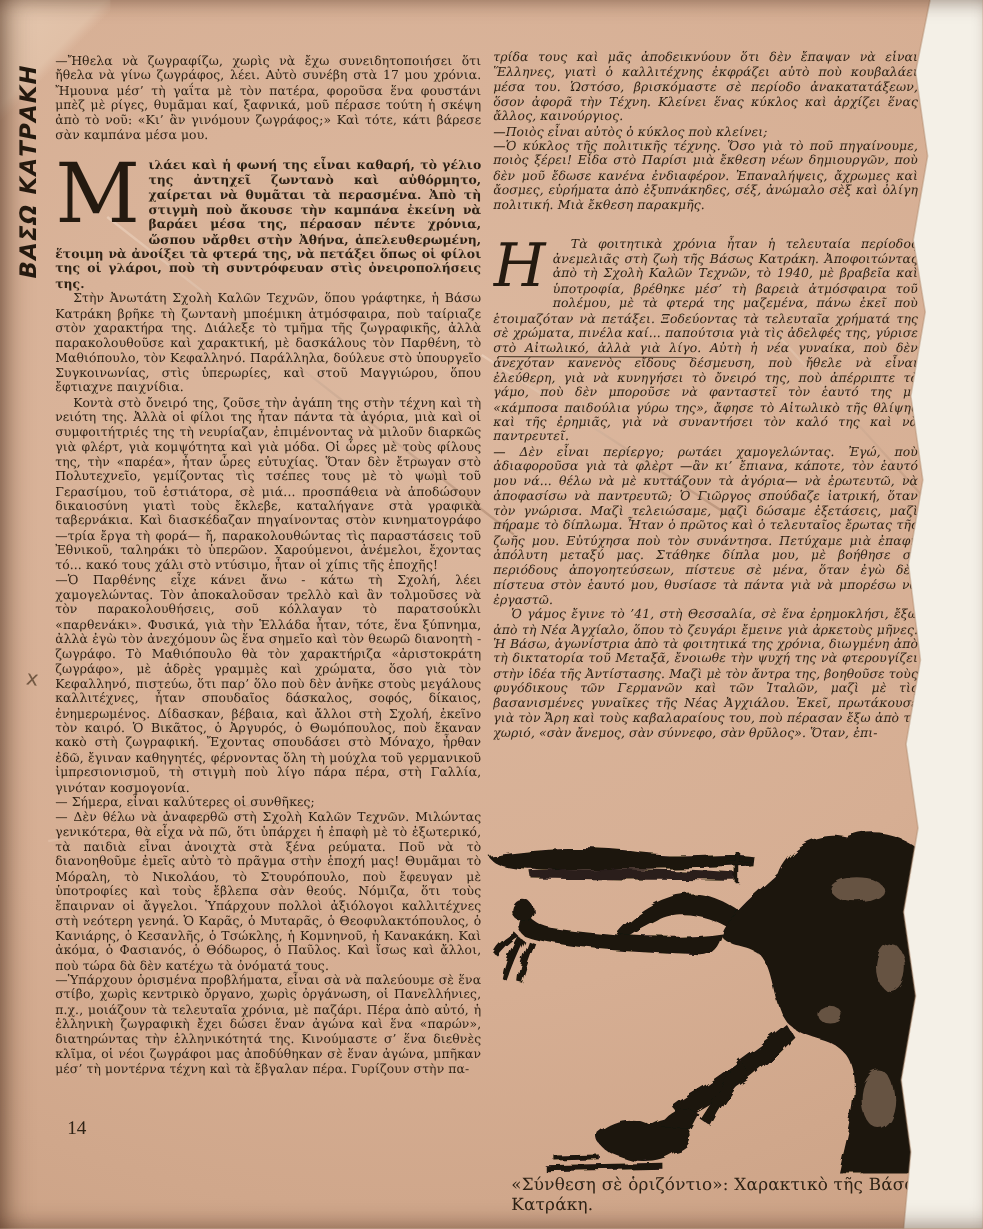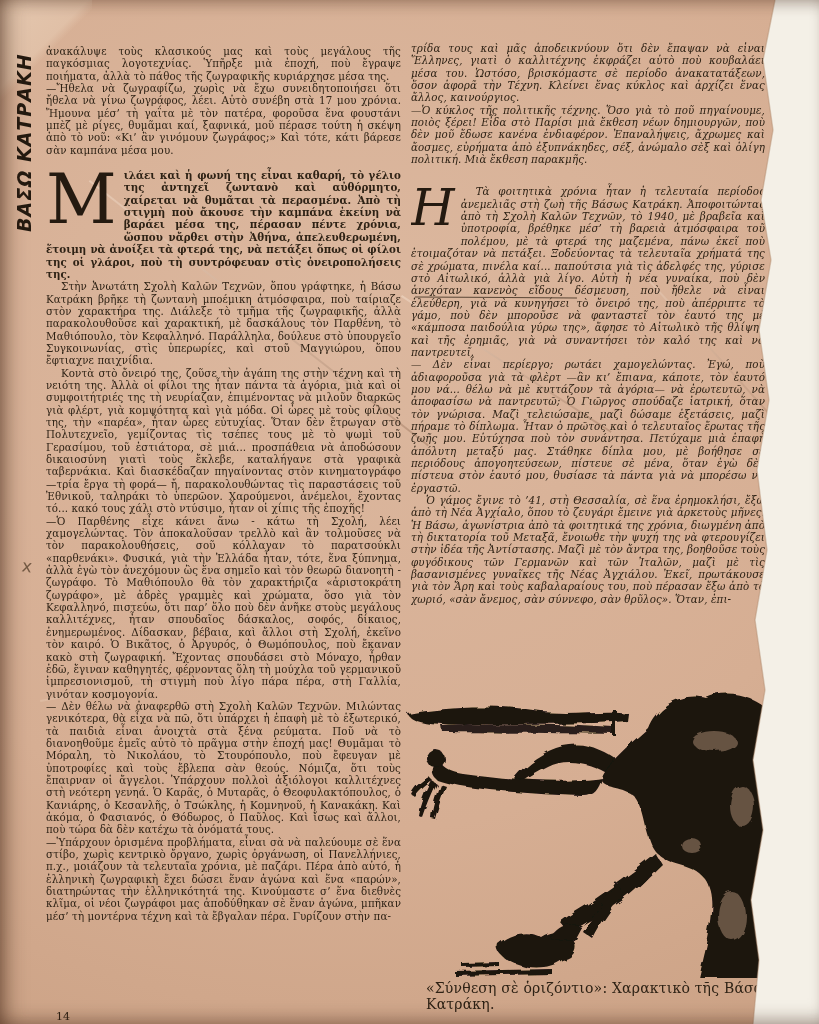--- a/index.html
+++ b/index.html
@@ -29,22 +29,22 @@
   p.cont{text-indent:0;}
   p.lead{font-weight:bold;letter-spacing:.05px;}
   .col-left p.lead{margin-top:13px;}
   .col-right p.lead{margin-top:20px;}
   .dropcap{float:left;font-weight:400;color:#241a10;
         font-size:69px;line-height:56px;height:72px;margin:2px 7px 0 0;}
   .dropcap-h{font-size:50px;line-height:42px;height:50px;margin:2px 6px 0 0;}
   .engraving{position:absolute;left:402px;top:686px;z-index:4;}
   .caption{position:absolute;left:426px;top:980px;width:372px;z-index:5;
         font-size:14px;color:#2e2215;letter-spacing:.2px;}
-  .pagenum{position:absolute;left:56px;top:1010px;z-index:5;
-        font-size:11px;color:#2e2215;}
+  .pagenum{position:absolute;left:56px;top:932px;z-index:5;
+        font-size:16px;color:#2e2215;font-family:Liberation Serif, serif;}
   .mark-x{position:absolute;left:22px;top:556px;z-index:5;font-size:17px;color:#5c4530;
         transform:rotate(8deg);opacity:.8;font-family:"DejaVu Sans", sans-serif;}
   .underline-mark{position:absolute;left:415px;top:297px;width:162px;height:1px;
         background:#3a2b1c;z-index:5;opacity:.8;transform:rotate(.3deg);}
   .crease{position:absolute;z-index:2;pointer-events:none;
         background:linear-gradient(90deg, rgba(255,240,225,.35), rgba(110,70,45,.28));
         height:1.5px;}
   .crease-1{left:90px;top:180px;width:430px;transform:rotate(38deg);transform-origin:0 0;}
   .crease-2{left:402px;top:295px;width:250px;transform:rotate(33deg);transform-origin:0 0;}
   .crease-3{left:650px;top:280px;width:190px;transform:rotate(48deg);transform-origin:0 0;opacity:.7;}
@@ -59,32 +59,33 @@
   <div class="fold"></div>
 
   <div class="crease crease-1"></div>
   <div class="crease crease-2"></div>
   <div class="crease crease-3"></div>
   <div class="crease crease-4"></div>
 
   <div class="vtitle">ΒΑΣΩ ΚΑΤΡΑΚΗ</div>
 
   <div class="col col-left">
-    <p class="cont"><span>ἀνακάλυψε τοὺς κλασικούς μας καὶ τοὺς μεγάλους τῆς παγκόσμιας λογοτεχνίας. Ὑπῆρξε μιὰ ἐποχή, ποὺ ἔγραψε ποιήματα, ἀλλὰ τὸ πάθος τῆς ζωγραφικῆς κυριάρχησε μέσα της.</span></p>
     <p class="dialog"><span>—Ἤθελα νὰ ζωγραφίζω, χωρὶς νὰ ἔχω συνειδητοποιήσει ὅτι ἤθελα νὰ γίνω ζωγράφος, λέει. Αὐτὸ συνέβη στὰ 17 μου χρόνια. Ἤμουνα μέσ’ τὴ γαΐτα μὲ τὸν πατέρα, φοροῦσα ἕνα φουστάνι μπὲζ μὲ ρίγες, θυμᾶμαι καί, ξαφνικά, μοῦ πέρασε τούτη ἡ σκέψη ἀπὸ τὸ νοῦ: «Κι’ ἂν γινόμουν ζωγράφος;» Καὶ τότε, κάτι βάρεσε σὰν καμπάνα μέσα μου.</span></p>
     <p class="lead"><span class="dropcap">Μ</span><span>ιλάει καὶ ἡ φωνή της εἶναι καθαρή, τὸ γέλιο της ἀντηχεῖ ζωντανὸ καὶ αὐθόρμητο, χαίρεται νὰ θυμᾶται τὰ περασμένα. Ἀπὸ τὴ στιγμὴ ποὺ ἄκουσε τὴν καμπάνα ἐκείνη νὰ βαράει μέσα της, πέρασαν πέντε χρόνια, ὥσπου νἄρθει στὴν Ἀθήνα, ἀπελευθερωμένη, ἕτοιμη νὰ ἀνοίξει τὰ φτερά της, νὰ πετάξει ὅπως οἱ φίλοι της οἱ γλάροι, ποὺ τὴ συντρόφευαν στὶς ὀνειροπολήσεις της.</span></p>
     <p class="indent"><span>Στὴν Ἀνωτάτη Σχολὴ Καλῶν Τεχνῶν, ὅπου γράφτηκε, ἡ Βάσω Κατράκη βρῆκε τὴ ζωντανὴ μποέμικη ἀτμόσφαιρα, ποὺ ταίριαζε στὸν χαρακτήρα της. Διάλεξε τὸ τμῆμα τῆς ζωγραφικῆς, ἀλλὰ παρακολουθοῦσε καὶ χαρακτική, μὲ δασκάλους τὸν Παρθένη, τὸ Μαθιόπουλο, τὸν Κεφαλληνό. Παράλληλα, δούλευε στὸ ὑπουργεῖο Συγκοινωνίας, στὶς ὑπερωρίες, καὶ στοῦ Μαγγιώρου, ὅπου ἔφτιαχνε παιχνίδια.</span></p>
     <p class="indent"><span>Κοντὰ στὸ ὄνειρό της, ζοῦσε τὴν ἀγάπη της στὴν τέχνη καὶ τὴ νειότη της. Ἀλλὰ οἱ φίλοι της ἦταν πάντα τὰ ἀγόρια, μιὰ καὶ οἱ συμφοιτήτριές της τὴ νευρίαζαν, ἐπιμένοντας νὰ μιλοῦν διαρκῶς γιὰ φλέρτ, γιὰ κομψότητα καὶ γιὰ μόδα. Οἱ ὧρες μὲ τοὺς φίλους της, τὴν «παρέα», ἦταν ὧρες εὐτυχίας. Ὅταν δὲν ἔτρωγαν στὸ Πολυτεχνεῖο, γεμίζοντας τὶς τσέπες τους μὲ τὸ ψωμὶ τοῦ Γερασίμου, τοῦ ἑστιάτορα, σὲ μιά... προσπάθεια νὰ ἀποδώσουν δικαιοσύνη γιατὶ τοὺς ἔκλεβε, καταλήγανε στὰ γραφικὰ ταβερνάκια. Καὶ διασκέδαζαν πηγαίνοντας στὸν κινηματογράφο —τρία ἔργα τὴ φορά— ἤ, παρακολουθώντας τὶς παραστάσεις τοῦ Ἐθνικοῦ, ταληράκι τὸ ὑπερῶον. Χαρούμενοι, ἀνέμελοι, ἔχοντας τό... κακό τους χάλι στὸ ντύσιμο, ἦταν οἱ χίπις τῆς ἐποχῆς!</span></p>
     <p class="dialog"><span>—Ὁ Παρθένης εἶχε κάνει ἄνω - κάτω τὴ Σχολή, λέει χαμογελώντας. Τὸν ἀποκαλοῦσαν τρελλὸ καὶ ἂν τολμοῦσες νὰ τὸν παρακολουθήσεις, σοῦ κόλλαγαν τὸ παρατσούκλι «παρθενάκι». Φυσικά, γιὰ τὴν Ἑλλάδα ἦταν, τότε, ἕνα ξύπνημα, ἀλλὰ ἐγὼ τὸν ἀνεχόμουν ὣς ἕνα σημεῖο καὶ τὸν θεωρῶ διανοητὴ - ζωγράφο. Τὸ Μαθιόπουλο θὰ τὸν χαρακτήριζα «ἀριστοκράτη ζωγράφο», μὲ ἁδρὲς γραμμὲς καὶ χρώματα, ὅσο γιὰ τὸν Κεφαλληνό, πιστεύω, ὅτι παρ’ ὅλο ποὺ δὲν ἀνῆκε στοὺς μεγάλους καλλιτέχνες, ἦταν σπουδαῖος δάσκαλος, σοφός, δίκαιος, ἐνημερωμένος. Δίδασκαν, βέβαια, καὶ ἄλλοι στὴ Σχολή, ἐκεῖνο τὸν καιρό. Ὁ Βικᾶτος, ὁ Ἀργυρός, ὁ Θωμόπουλος, ποὺ ἔκαναν κακὸ στὴ ζωγραφική. Ἔχοντας σπουδάσει στὸ Μόναχο, ἦρθαν ἐδῶ, ἔγιναν καθηγητές, φέρνοντας ὅλη τὴ μούχλα τοῦ γερμανικοῦ ἰμπρεσιονισμοῦ, τὴ στιγμὴ ποὺ λίγο πάρα πέρα, στὴ Γαλλία, γινόταν κοσμογονία.</span></p>
+    <p class="dialog"><span>— Σήμερα, εἶναι καλύτερες οἱ συνθῆκες;</span></p>
     <p class="dialog"><span>— Δὲν θέλω νὰ ἀναφερθῶ στὴ Σχολὴ Καλῶν Τεχνῶν. Μιλώντας γενικότερα, θὰ εἶχα νὰ πῶ, ὅτι ὑπάρχει ἡ ἐπαφὴ μὲ τὸ ἐξωτερικό, τὰ παιδιὰ εἶναι ἀνοιχτὰ στὰ ξένα ρεύματα. Ποῦ νὰ τὸ διανοηθοῦμε ἐμεῖς αὐτὸ τὸ πρᾶγμα στὴν ἐποχή μας! Θυμᾶμαι τὸ Μόραλη, τὸ Νικολάου, τὸ Στουρόπουλο, ποὺ ἔφευγαν μὲ ὑποτροφίες καὶ τοὺς ἔβλεπα σὰν θεούς. Νόμιζα, ὅτι τοὺς ἔπαιρναν οἱ ἄγγελοι. Ὑπάρχουν πολλοὶ ἀξιόλογοι καλλιτέχνες στὴ νεότερη γενηά. Ὁ Καρᾶς, ὁ Μυταρᾶς, ὁ Θεοφυλακτόπουλος, ὁ Κανιάρης, ὁ Κεσανλῆς, ὁ Τσώκλης, ἡ Κομνηνοῦ, ἡ Κανακάκη. Καὶ ἀκόμα, ὁ Φασιανός, ὁ Θόδωρος, ὁ Παῦλος. Καὶ ἴσως καὶ ἄλλοι, ποὺ τώρα δὰ δὲν κατέχω τὰ ὀνόματά τους.</span></p>
     <p class="dialog"><span>—Ὑπάρχουν ὁρισμένα προβλήματα, εἶναι σὰ νὰ παλεύουμε σὲ ἕνα στίβο, χωρὶς κεντρικὸ ὄργανο, χωρὶς ὀργάνωση, οἱ Πανελλήνιες, π.χ., μοιάζουν τὰ τελευταῖα χρόνια, μὲ παζάρι. Πέρα ἀπὸ αὐτό, ἡ ἑλληνικὴ ζωγραφικὴ ἔχει δώσει ἕναν ἀγώνα καὶ ἕνα «παρών», διατηρώντας τὴν ἑλληνικότητά της. Κινούμαστε σ’ ἕνα διεθνὲς κλῖμα, οἱ νέοι ζωγράφοι μας ἀποδύθηκαν σὲ ἕναν ἀγώνα, μπῆκαν μέσ’ τὴ μοντέρνα τέχνη καὶ τὰ ἔβγαλαν πέρα. Γυρίζουν στὴν πα-</span></p>
   </div>
 
   <div class="col col-right">
     <p class="cont"><span>τρίδα τους καὶ μᾶς ἀποδεικνύουν ὅτι δὲν ἔπαψαν νὰ εἶναι Ἕλληνες, γιατὶ ὁ καλλιτέχνης ἐκφράζει αὐτὸ ποὺ κουβαλάει μέσα του. Ὡστόσο, βρισκόμαστε σὲ περίοδο ἀνακατατάξεων, ὅσον ἀφορᾶ τὴν Τέχνη. Κλείνει ἕνας κύκλος καὶ ἀρχίζει ἕνας ἄλλος, καινούργιος.</span></p>
+    <p class="dialog"><span>—Ποιὸς εἶναι αὐτὸς ὁ κύκλος ποὺ κλείνει;</span></p>
     <p class="dialog"><span>—Ὁ κύκλος τῆς πολιτικῆς τέχνης. Ὅσο γιὰ τὸ ποῦ πηγαίνουμε, ποιὸς ξέρει! Εἶδα στὸ Παρίσι μιὰ ἔκθεση νέων δημιουργῶν, ποὺ δὲν μοῦ ἔδωσε κανένα ἐνδιαφέρον. Ἐπαναλήψεις, ἄχρωμες καὶ ἄοσμες, εὑρήματα ἀπὸ ἐξυπνάκηδες, σέξ, ἀνώμαλο σὲξ καὶ ὀλίγη πολιτική. Μιὰ ἔκθεση παρακμῆς.</span></p>
     <p class="lead"><span class="dropcap dropcap-h">Η</span></p>
     <p class="indent"><span>Τὰ φοιτητικὰ χρόνια ἦταν ἡ τελευταία περίοδος ἀνεμελιᾶς στὴ ζωὴ τῆς Βάσως Κατράκη. Ἀποφοιτώντας ἀπὸ τὴ Σχολὴ Καλῶν Τεχνῶν, τὸ 1940, μὲ βραβεῖα καὶ ὑποτροφία, βρέθηκε μέσ’ τὴ βαρειὰ ἀτμόσφαιρα τοῦ πολέμου, μὲ τὰ φτερά της μαζεμένα, πάνω ἐκεῖ ποὺ ἑτοιμαζόταν νὰ πετάξει. Ξοδεύοντας τὰ τελευταῖα χρήματά της σὲ χρώματα, πινέλα καί... παπούτσια γιὰ τὶς ἀδελφές της, γύρισε στὸ Αἰτωλικό, ἀλλὰ γιὰ λίγο. Αὐτὴ ἡ νέα γυναίκα, ποὺ δὲν ἀνεχόταν κανενὸς εἴδους δέσμευση, ποὺ ἤθελε νὰ εἶναι ἐλεύθερη, γιὰ νὰ κυνηγήσει τὸ ὄνειρό της, ποὺ ἀπέρριπτε τὸ γάμο, ποὺ δὲν μποροῦσε νὰ φανταστεῖ τὸν ἑαυτό της μὲ «κάμποσα παιδούλια γύρω της», ἄφησε τὸ Αἰτωλικὸ τῆς θλίψης καὶ τῆς ἐρημιᾶς, γιὰ νὰ συναντήσει τὸν καλό της καὶ νὰ παντρευτεῖ.</span></p>
     <p class="dialog"><span>— Δὲν εἶναι περίεργο; ρωτάει χαμογελώντας. Ἐγώ, ποὺ ἀδιαφοροῦσα γιὰ τὰ φλὲρτ —ἂν κι’ ἔπιανα, κάποτε, τὸν ἑαυτό μου νά... θέλω νὰ μὲ κυττάζουν τὰ ἀγόρια— νὰ ἐρωτευτῶ, νὰ ἀποφασίσω νὰ παντρευτῶ; Ὁ Γιῶργος σπούδαζε ἰατρική, ὅταν τὸν γνώρισα. Μαζὶ τελειώσαμε, μαζὶ δώσαμε ἐξετάσεις, μαζὶ πήραμε τὸ δίπλωμα. Ἦταν ὁ πρῶτος καὶ ὁ τελευταῖος ἔρωτας τῆς ζωῆς μου. Εὐτύχησα ποὺ τὸν συνάντησα. Πετύχαμε μιὰ ἐπαφὴ ἀπόλυτη μεταξύ μας. Στάθηκε δίπλα μου, μὲ βοήθησε σὲ περιόδους ἀπογοητεύσεων, πίστευε σὲ μένα, ὅταν ἐγὼ δὲν πίστευα στὸν ἑαυτό μου, θυσίασε τὰ πάντα γιὰ νὰ μπορέσω νὰ ἐργαστῶ.</span></p>
     <p class="indent"><span>Ὁ γάμος ἔγινε τὸ ’41, στὴ Θεσσαλία, σὲ ἕνα ἐρημοκλήσι, ἔξω ἀπὸ τὴ Νέα Ἀγχίαλο, ὅπου τὸ ζευγάρι ἔμεινε γιὰ ἀρκετοὺς μῆνες. Ἡ Βάσω, ἀγωνίστρια ἀπὸ τὰ φοιτητικά της χρόνια, διωγμένη ἀπὸ τὴ δικτατορία τοῦ Μεταξᾶ, ἔνοιωθε τὴν ψυχή της νὰ φτερουγίζει στὴν ἰδέα τῆς Ἀντίστασης. Μαζὶ μὲ τὸν ἄντρα της, βοηθοῦσε τοὺς φυγόδικους τῶν Γερμανῶν καὶ τῶν Ἰταλῶν, μαζὶ μὲ τὶς βασανισμένες γυναῖκες τῆς Νέας Ἀγχιάλου. Ἐκεῖ, πρωτάκουσε γιὰ τὸν Ἄρη καὶ τοὺς καβαλαραίους του, ποὺ πέρασαν ἔξω ἀπὸ τὸ χωριό, «σὰν ἄνεμος, σὰν σύννεφο, σὰν θρῦλος». Ὅταν, ἐπι-</span></p>
   </div>
 
   <div class="underline-mark"></div>
   <div class="mark-x">x</div>
 

